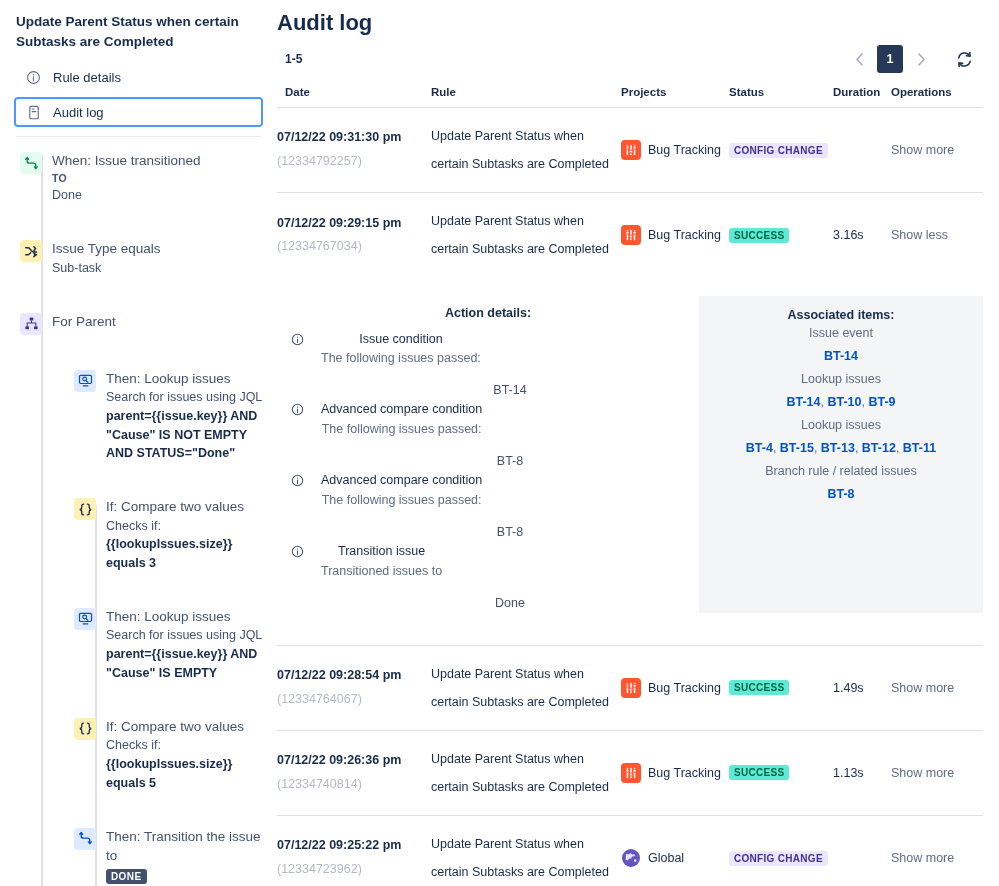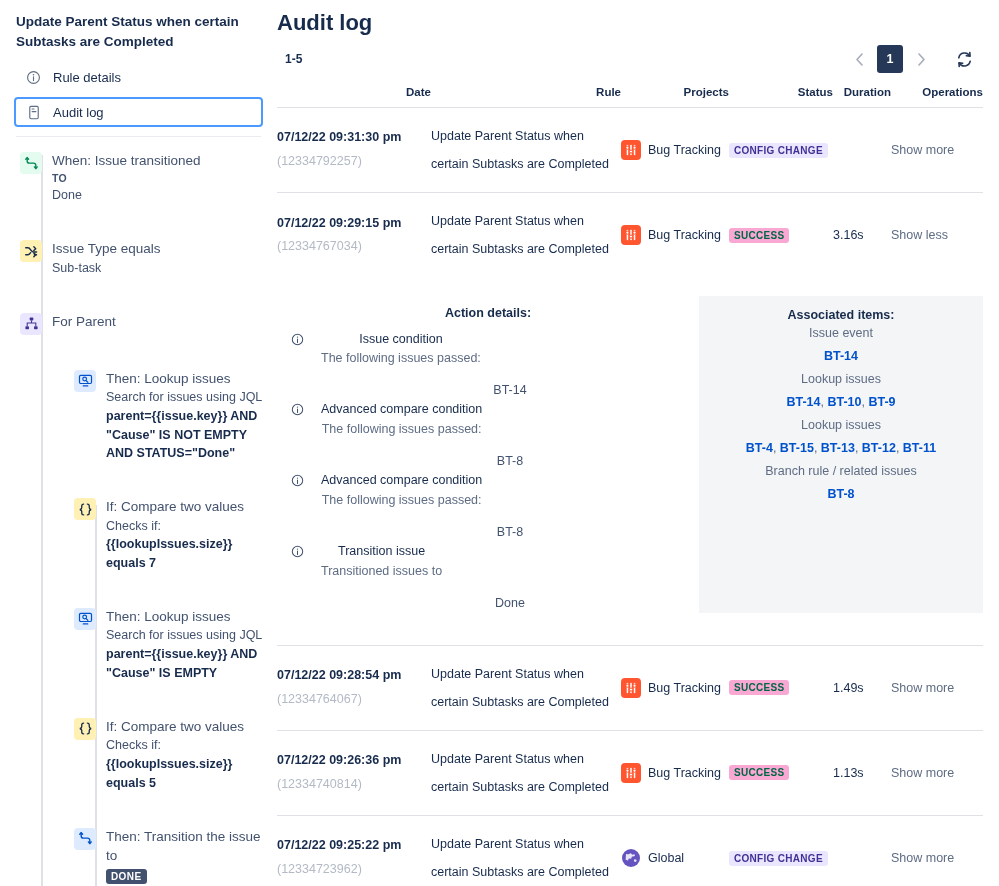--- a/index.html
+++ b/index.html
@@ -90,21 +90,21 @@
   .pagenum {
     width: 26px; height: 28px; border-radius: 3px; background: #253858;
     color: #fff; font-size: 12.5px; font-weight: bold;
     display: flex; align-items: center; justify-content: center;
   }
   .refresh { width: 26px; height: 26px; display:flex; align-items:center; justify-content:center; color:#253858; margin-left: 12px; }
 
   
   table.audit { width: 100%; border-collapse: collapse; table-layout: fixed; margin-top: 8px; }
   table.audit th {
-    text-align: right; font-size: 11.5px; font-weight: bold; color: #172B4D;
+    text-align: left; font-size: 11.5px; font-weight: bold; color: #172B4D;
     padding: 4px 0 9px 0; border-bottom: 1px solid #DFE1E6; vertical-align: bottom;
   }
   .col-date { width: 154px; padding-left: 8px !important; }
   .col-rule { width: 190px; }
   .col-proj { width: 108px; }
   .col-stat { width: 104px; }
   .col-dur  { width: 58px; }
   .col-ops  { width: 92px; }
   table.audit td {
     font-size: 12.5px; color: #172B4D; vertical-align: middle;
@@ -115,21 +115,21 @@
   .date-main { font-weight: bold; font-size: 12.5px; color: #172B4D; white-space: nowrap; }
   .date-id { color: #B3BAC5; font-size: 12.5px; }
   td.c-rule { line-height: 2.25; padding-right: 14px; }
   .proj { display: flex; align-items: center; gap: 7px; font-size: 12.5px; }
   .proj-ico { width: 20px; height: 20px; flex: 0 0 20px; border-radius: 4px; display:flex; align-items:center; justify-content:center; }
   .proj-ico.bug { background: #FF5630; }
   .badge {
     display: inline-block; font-size: 10px; font-weight: bold; letter-spacing: .3px;
     padding: 2px 5px; border-radius: 3px; text-transform: uppercase;
   }
-  .badge.success { background: #f9a8d4; color: #006644; }
+  .badge.success { background: #5eead4; color: #006644; }
   .badge.config  { background: #EAE6FF; color: #403294; }
   .ops-link { font-size: 12.5px; color: #5E6C84; cursor: pointer; }
 
   
   .detail-row td { padding: 0 0 0 0; border-bottom: 1px solid #DFE1E6; text-align: center; }
   .detail-wrap { display: flex; gap: 0; padding: 4px 0 18px 0; }
   .detail-left { flex: 1 1 auto; padding: 10px 14px 0 14px; }
   .detail-right {
     width: 284px; flex: 0 0 284px; background: #F4F5F7;
     padding: 12px 14px 14px 14px; margin-right: 0;
@@ -243,21 +243,21 @@
           <div class="step indent">
             <span class="sq yellow">
               <svg width="15" height="15" viewBox="0 0 16 16" fill="none">
                 <path d="M6 2.2c-1.5 0-2 .6-2 2v1.6c0 1.1-.5 1.7-1.5 1.7v1c1 0 1.5.6 1.5 1.7v1.6c0 1.4.5 2 2 2" stroke="currentColor" stroke-width="1.4" stroke-linecap="round" stroke-linejoin="round"></path>
                 <path d="M10 2.2c1.5 0 2 .6 2 2v1.6c0 1.1.5 1.7 1.5 1.7v1c-1 0-1.5.6-1.5 1.7v1.6c0 1.4-.5 2-2 2" stroke="currentColor" stroke-width="1.4" stroke-linecap="round" stroke-linejoin="round"></path>
               </svg>
             </span>
             <div class="step-body">
               <div class="step-title">If: Compare two values</div>
               <div class="step-sub">Checks if:</div>
-              <div class="step-sub strong">{{lookupIssues.size}} equals 7</div>
+              <div class="step-sub strong">{{lookupIssues.size}} equals 3</div>
             </div>
           </div>
           <div class="step indent">
             <span class="sq blue">
               <svg width="15" height="15" viewBox="0 0 16 16" fill="none">
                 <rect x="1.6" y="2.6" width="12.8" height="8.6" rx="1.3" stroke="currentColor" stroke-width="1.3"></rect>
                 <path d="M5.6 13.8h4.8" stroke="currentColor" stroke-width="1.3" stroke-linecap="round"></path>
                 <circle cx="7.1" cy="6.5" r="2" stroke="currentColor" stroke-width="1.3"></circle>
                 <path d="M8.6 8.1l1.9 1.8" stroke="currentColor" stroke-width="1.3" stroke-linecap="round"></path>
               </svg>

